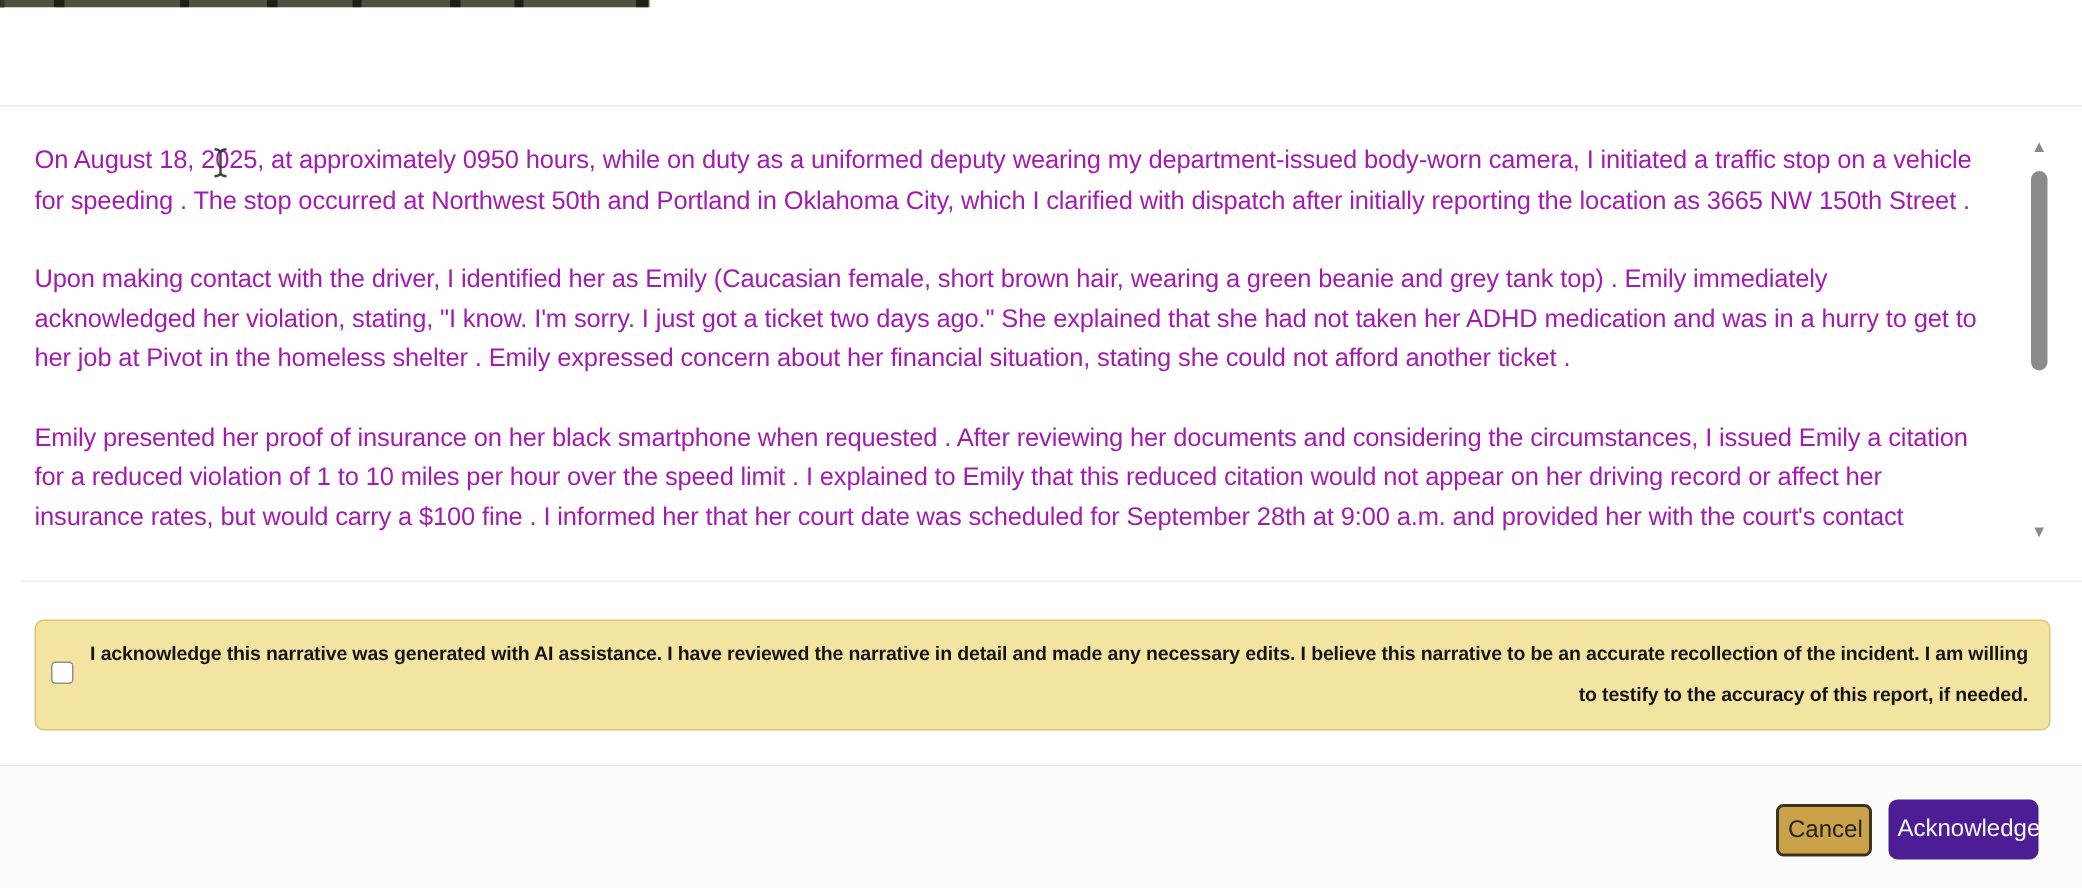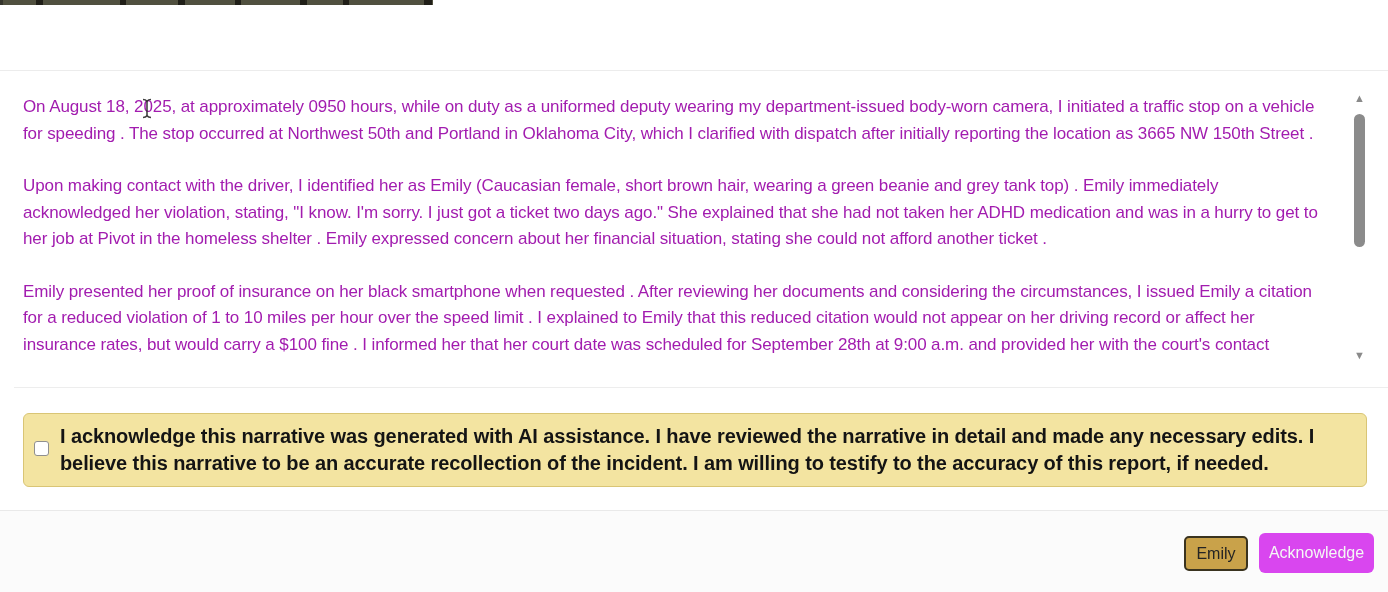--- a/index.html
+++ b/index.html
@@ -55,39 +55,39 @@
   }
   .ack-checkbox {
     position: absolute; left: 10px; top: 27px;
     width: 15px; height: 15px; margin: 0;
     appearance: none; -webkit-appearance: none;
     background: #ffffff; border: 1px solid #8f8f8f; border-radius: 3px;
     cursor: pointer;
   }
   .ack-label {
     position: absolute; left: 36px; top: 9px; width: 1292px;
-    font-size: 20px; font-weight: 700; line-height: 26.5px; color: #141414;
-    letter-spacing: -0.1px; cursor: default;
+    font-size: 13px; font-weight: 700; line-height: 26.5px; color: #141414;
+    letter-spacing: -0.1px; cursor: default; text-align: right;
   }
 
   .footer-divider { position: absolute; left: 0; top: 505px; width: 1388px; height: 1px; background: #e9e9e9; }
   .footer { position: absolute; left: 0; top: 506px; width: 1388px; height: 81px; background: #fbfbfb; }
 
   .btn-cancel {
     position: absolute; left: 1184px; top: 531px;
     width: 64px; height: 35px;
     background: #c9a24a; color: #242424;
     border: 2px solid #3a331f; border-radius: 5px;
     font-family: "Liberation Sans", sans-serif; font-size: 16px;
     cursor: pointer;
   }
   .btn-acknowledge {
     position: absolute; left: 1259px; top: 528px;
-    width: 115px; height: 40px;
-    background: #d946ef; color: #f4f8f5;
+    width: 100px; height: 40px;
+    background: #4c1d95; color: #f4f8f5;
     border: none; border-radius: 6px;
     font-family: "Liberation Sans", sans-serif; font-size: 16px;
     cursor: default;
   }
 
   
   .ibeam { position: absolute; left: 141px; top: 98px; width: 12px; height: 21px; pointer-events: none; }
 </style>
 </head>
 <body>
@@ -126,21 +126,21 @@
   <div class="body-divider"></div>
 
   <div class="ack-panel">
     <input type="checkbox" class="ack-checkbox" style="">
     <div class="ack-label">I acknowledge this narrative was generated with AI assistance. I have reviewed the narrative in detail and made any necessary edits. I believe this narrative to be an accurate recollection of the incident. I am willing to testify to the accuracy of this report, if needed.</div>
   </div>
 
   <div class="footer-divider"></div>
   <div class="footer"></div>
 
-  <button class="btn-cancel">Emily</button>
+  <button class="btn-cancel">Cancel</button>
   <button class="btn-acknowledge">Acknowledge</button>
 </div>
 
 <svg class="ibeam" viewBox="0 0 12 21">
   <g stroke="#2e2e2e" stroke-width="1.6" fill="none" opacity="0.9">
     <path d="M2 1.5 C4 1.5 5.2 2.2 6 3.2 C6.8 2.2 8 1.5 10 1.5"></path>
     <line x1="6" y1="2.5" x2="6" y2="18.5"></line>
     <path d="M2 19.5 C4 19.5 5.2 18.8 6 17.8 C6.8 18.8 8 19.5 10 19.5"></path>
   </g>
 </svg>

